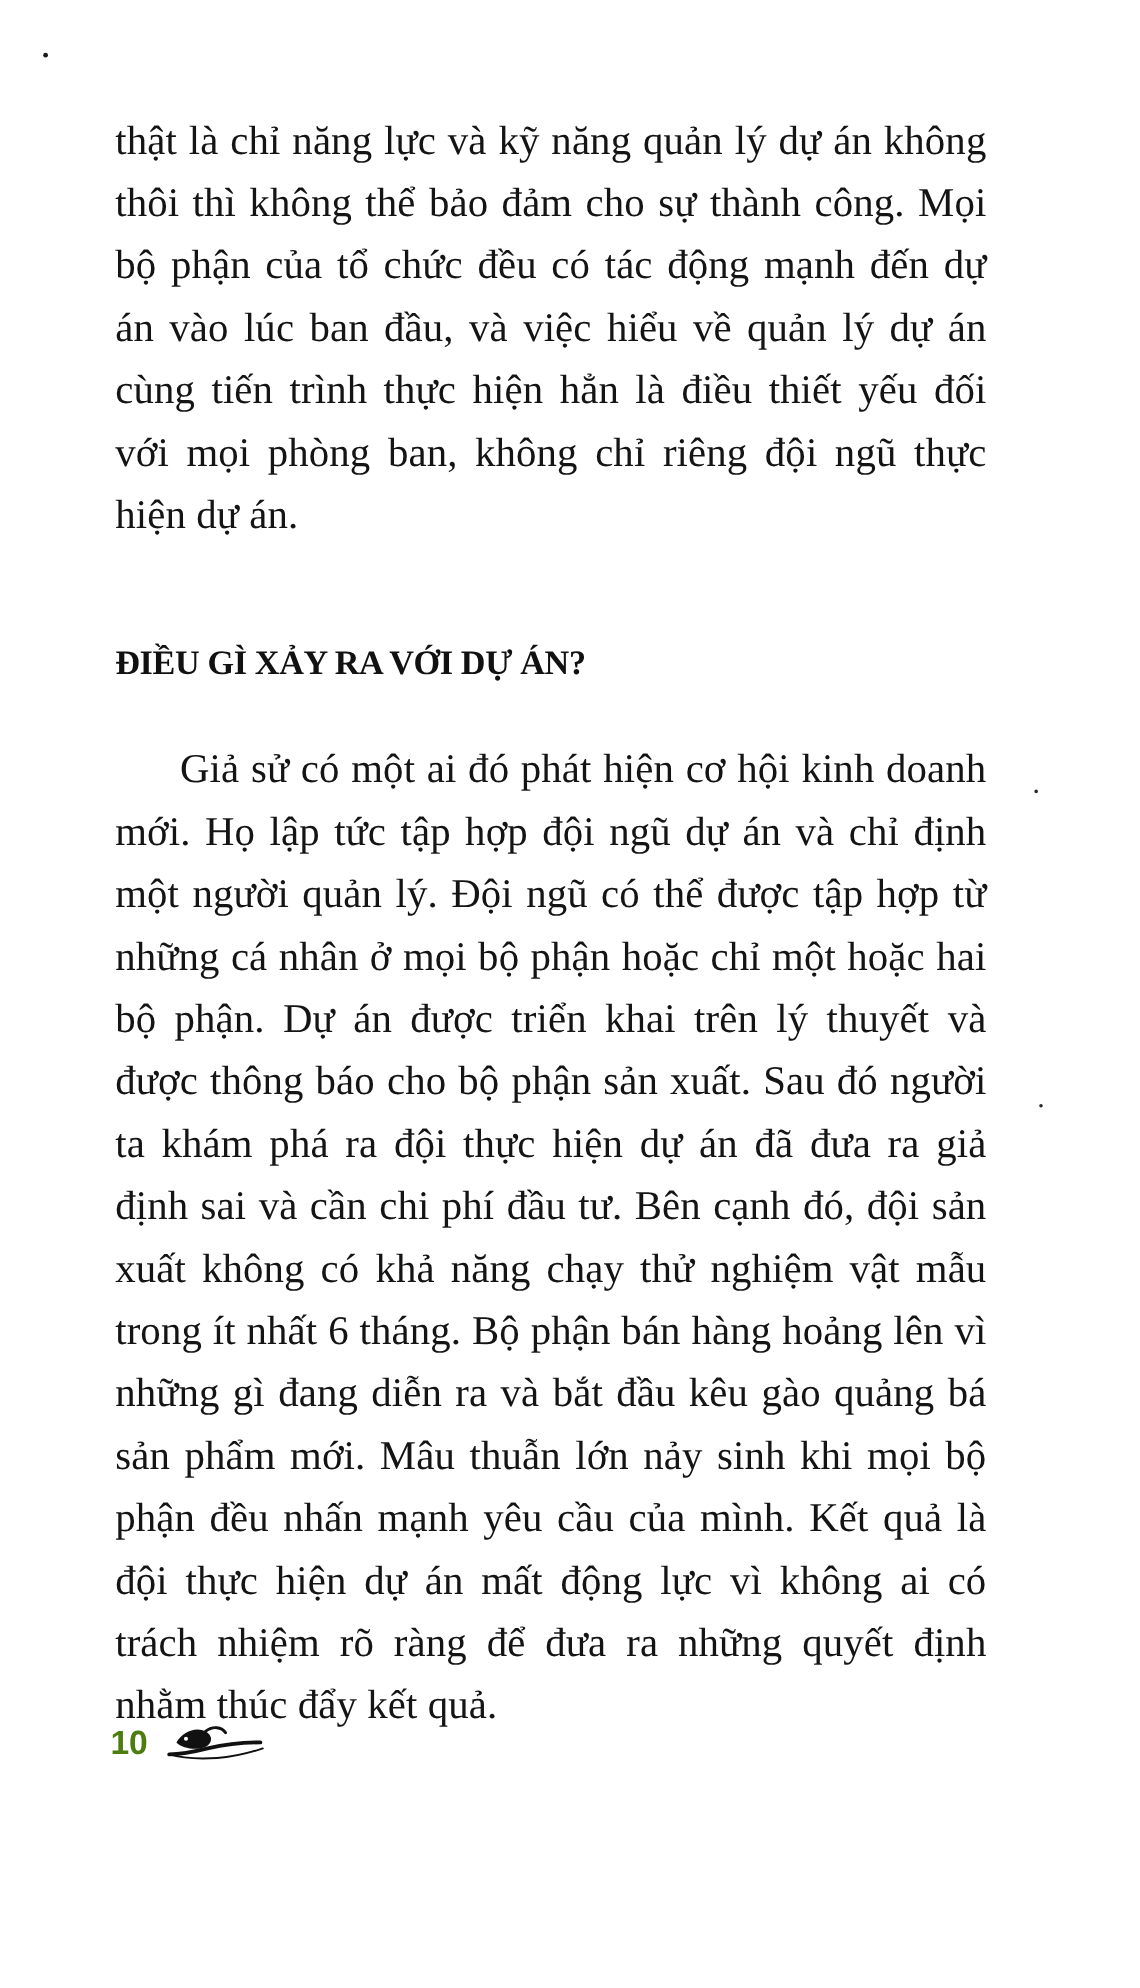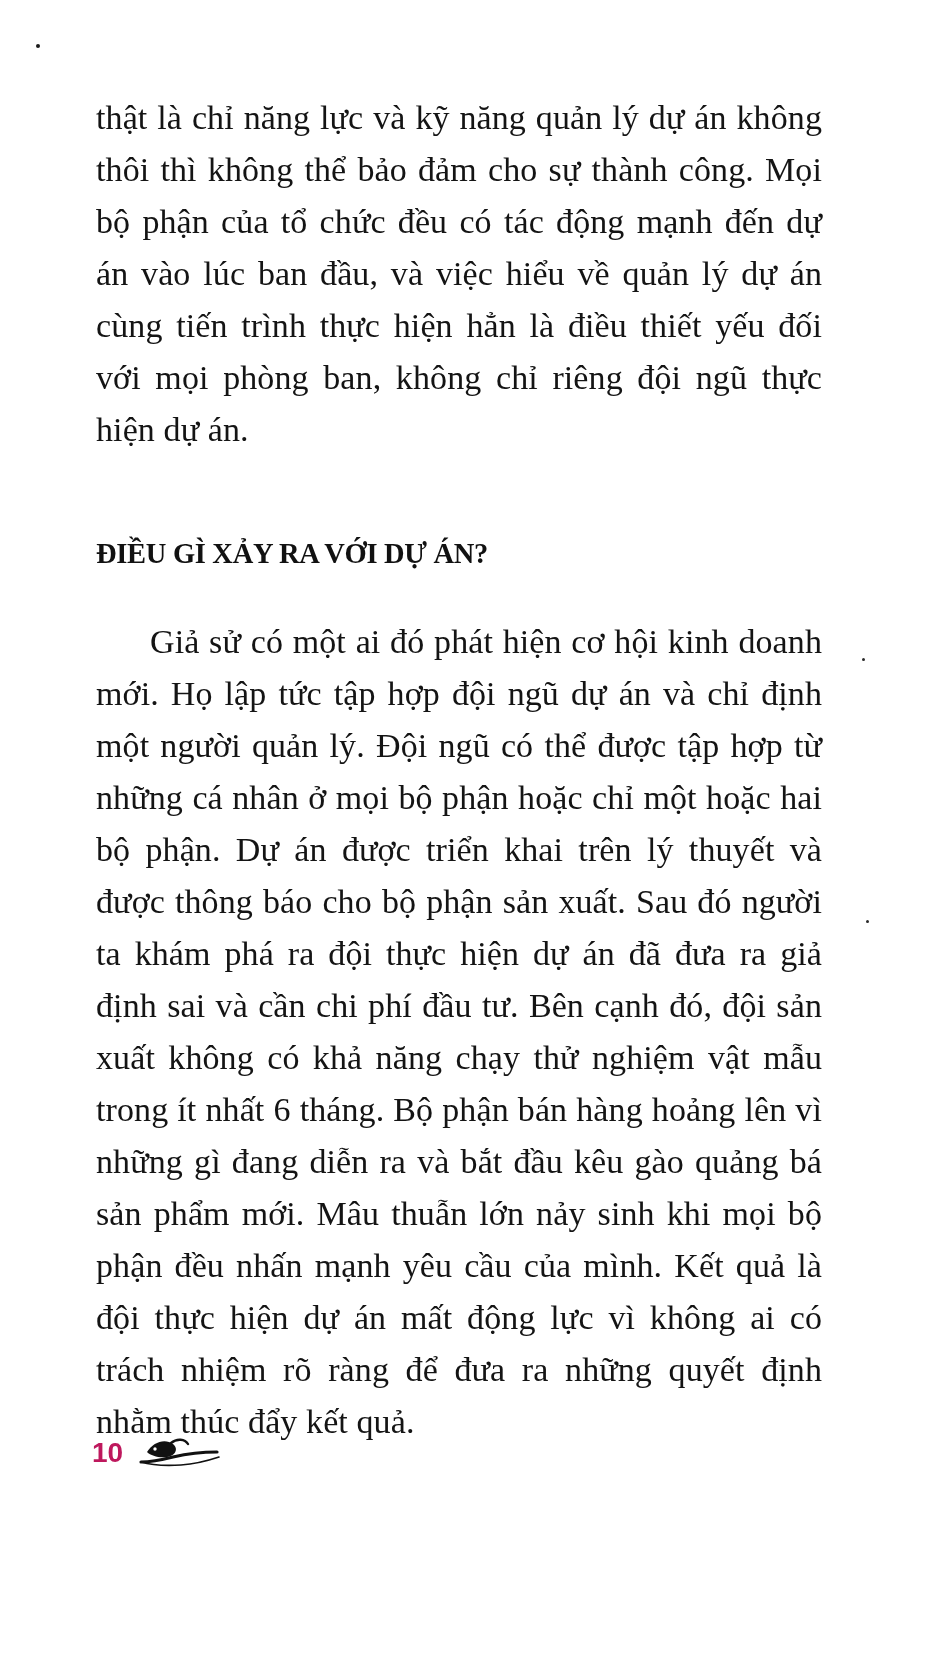--- a/index.html
+++ b/index.html
@@ -85,21 +85,21 @@
     top: 1430px;
     display: flex;
     align-items: flex-end;
     gap: 8px;
   }
   .folio {
     font-family: "Liberation Sans", sans-serif;
     font-weight: bold;
     font-size: 28px;
     line-height: 30px;
-    color: #be185d;
+    color: #4d7c0f;
   }
   .ornament {
     width: 96px;
     height: 38px;
     position: relative;
     top: 2px;
   }
 </style>
 </head>
 <body>

